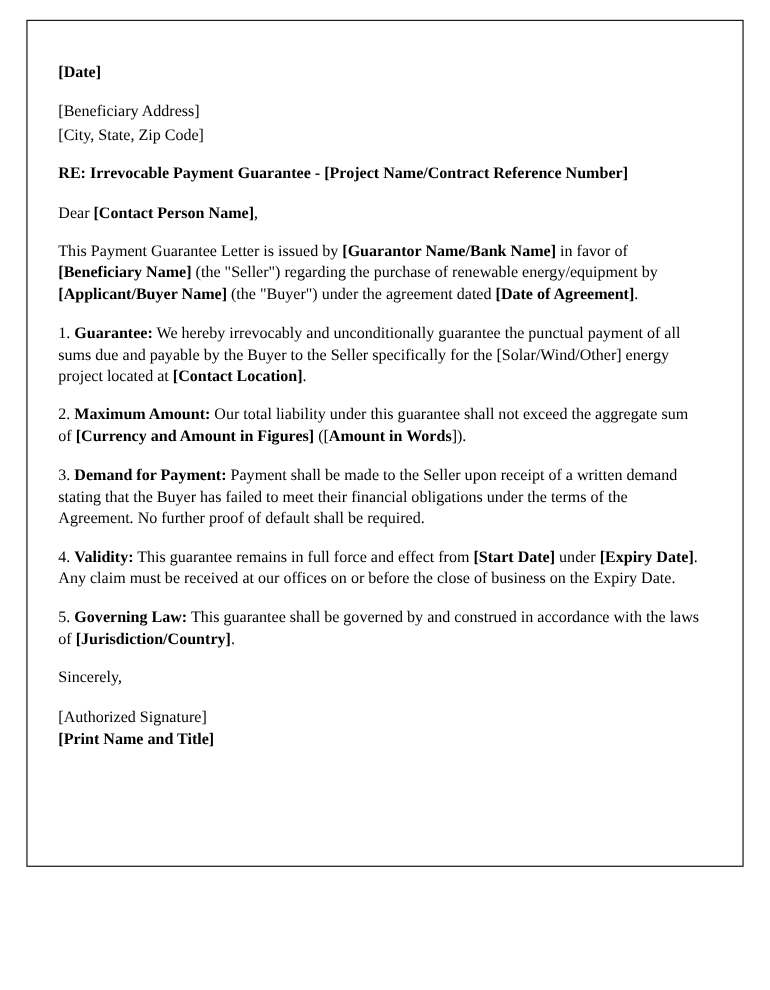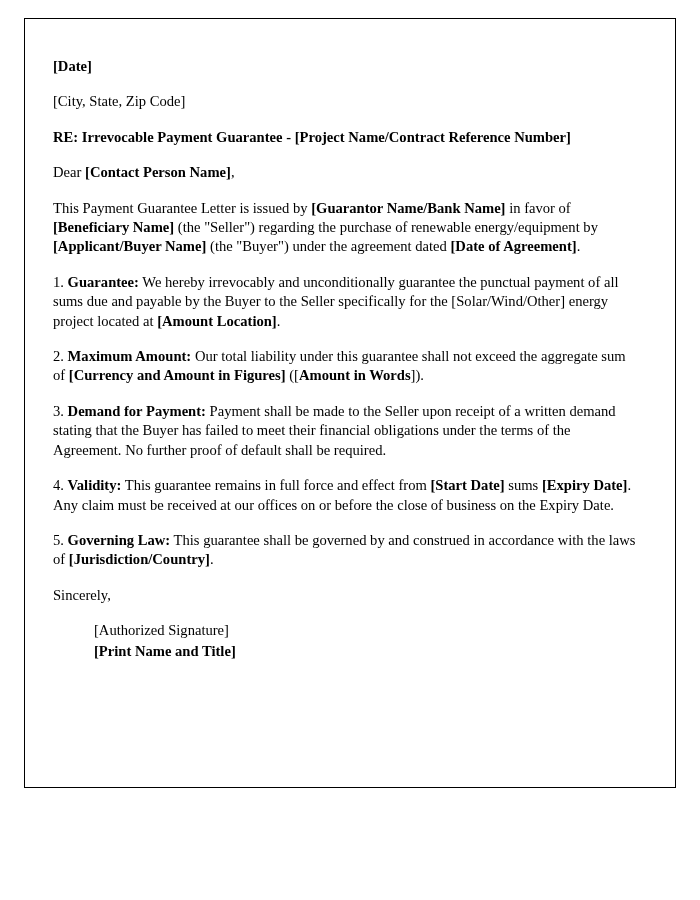--- a/index.html
+++ b/index.html
@@ -41,60 +41,60 @@
   .block.addr-last {
   }
   .b {
     font-weight: bold;
   }
   .line {
     display: block;
   }
   .sig-block .line {
     margin-bottom: 1px;
-    margin-left: 41px;
   }
 </style>
 </head>
 <body>
 
 <div class="page">
   <div class="letter-frame">
     <div class="doc-body">
 
       <p class="block b">[Date]</p>
 
+      <p class="block tight">[Beneficiary Address]</p>
       <p class="block addr-last">[City, State, Zip Code]</p>
 
       <p class="block">
         <span class="b">RE: Irrevocable Payment Guarantee</span><span class="b"> - </span><span class="b">[Project Name/Contract Reference Number]</span>
       </p>
 
       <p class="block">
         <span>Dear </span><span class="b">[Contact Person Name]</span><span>,</span>
       </p>
 
       <p class="block">
         <span>This Payment Guarantee Letter is issued by </span><span class="b">[Guarantor Name/Bank Name]</span><span> in favor of </span><span class="b">[Beneficiary Name]</span><span> (the "Seller") regarding the purchase of renewable energy/equipment by </span><span class="b">[Applicant/Buyer Name]</span><span> (the "Buyer") under the agreement dated </span><span class="b">[Date of Agreement]</span><span>.</span>
       </p>
 
       <p class="block">
-        <span>1. </span><span class="b">Guarantee:</span><span> We hereby irrevocably and unconditionally guarantee the punctual payment of all sums due and payable by the Buyer to the Seller specifically for the [Solar/Wind/Other] energy project located at </span><span class="b">[Amount Location]</span><span>.</span>
+        <span>1. </span><span class="b">Guarantee:</span><span> We hereby irrevocably and unconditionally guarantee the punctual payment of all sums due and payable by the Buyer to the Seller specifically for the [Solar/Wind/Other] energy project located at </span><span class="b">[Contact Location]</span><span>.</span>
       </p>
 
       <p class="block">
         <span>2. </span><span class="b">Maximum Amount:</span><span> Our total liability under this guarantee shall not exceed the aggregate sum of </span><span class="b">[Currency and Amount in Figures]</span><span> ([</span><span class="b">Amount in Words</span><span>]).</span>
       </p>
 
       <p class="block">
         <span>3. </span><span class="b">Demand for Payment:</span><span> Payment shall be made to the Seller upon receipt of a written demand stating that the Buyer has failed to meet their financial obligations under the terms of the Agreement. No further proof of default shall be required.</span>
       </p>
 
       <p class="block">
-        <span>4. </span><span class="b">Validity:</span><span> This guarantee remains in full force and effect from </span><span class="b">[Start Date]</span><span> sums </span><span class="b">[Expiry Date]</span><span>. Any claim must be received at our offices on or before the close of business on the Expiry Date.</span>
+        <span>4. </span><span class="b">Validity:</span><span> This guarantee remains in full force and effect from </span><span class="b">[Start Date]</span><span> under </span><span class="b">[Expiry Date]</span><span>. Any claim must be received at our offices on or before the close of business on the Expiry Date.</span>
       </p>
 
       <p class="block">
         <span>5. </span><span class="b">Governing Law:</span><span> This guarantee shall be governed by and construed in accordance with the laws of </span><span class="b">[Jurisdiction/Country]</span><span>.</span>
       </p>
 
       <p class="block">Sincerely,</p>
 
       <div class="sig-block">
         <span class="line">[Authorized Signature]</span>

